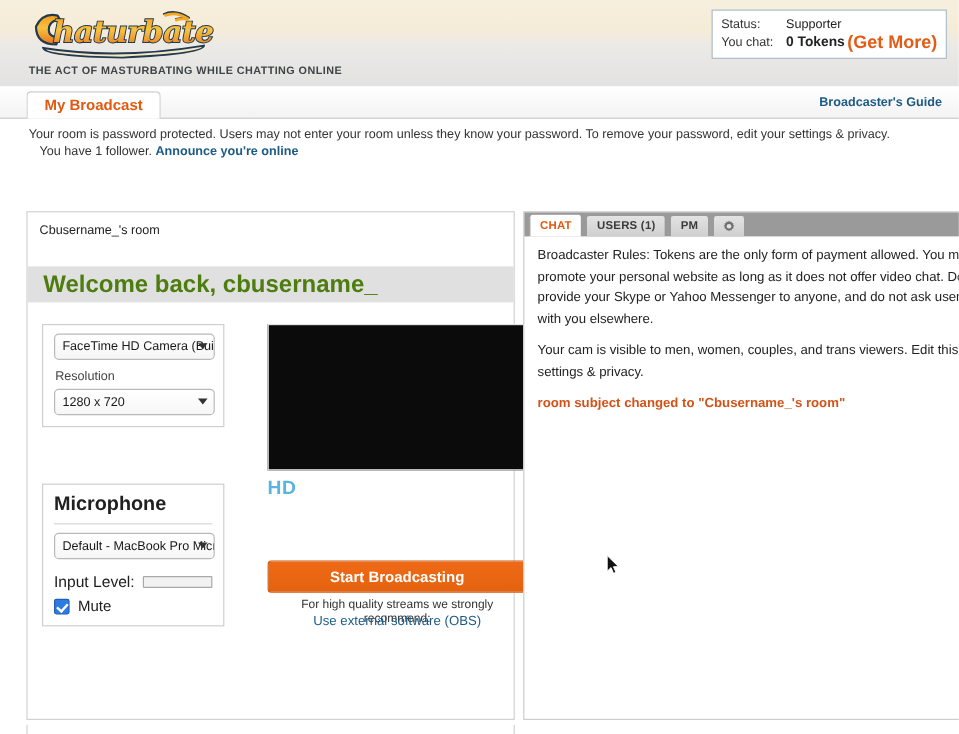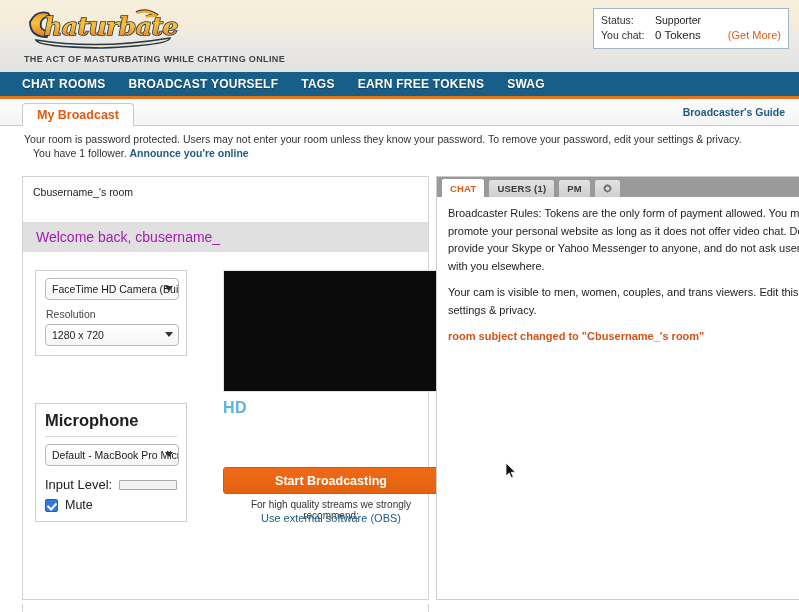--- a/index.html
+++ b/index.html
@@ -47,22 +47,22 @@
   .caret-dn {
     width:0;height:0;margin-left:5px;
     border-left:4px solid transparent;border-right:4px solid transparent;
     border-top:4px solid #cfe3ef;
   }
   .bell-ic { margin-left:auto; width:11px; height:12px; }
   .userbox-body { padding:4px 7px 5px 7px; background:#fff; }
   .ub-row { display:flex; align-items:flex-end; line-height:15px; }
   .ub-lab { width:54px; color:#333; font-size:10.5px; }
   .ub-val { color:#222; font-size:10.5px; }
-  .ub-val.big { font-weight:normal; font-size:11.5px; }
-  .ub-more { margin-left:auto; color:#e25b17; font-size:11px; cursor:pointer; }
+  .ub-val.big { font-weight:bold; font-size:11.5px; }
+  .ub-more { margin-left:auto; color:#e25b17; font-size:15px; cursor:pointer;font-weight:bold; }
 
   
   .nav {
     height:27px;
     background:linear-gradient(180deg,#1b608b 0%,#155party 0%,#15587f 100%);
     background:#175f88;
     border-bottom:3px solid #e8731d;
     display:flex; align-items:center;
     padding-left:22px;
   }
@@ -115,21 +115,21 @@
   .room-title {
     padding:9px 0 0 10px;
     font-size:10.5px; color:#222;
   }
   .welcome {
     margin-top:24px;
     height:30px;
     background:#e0e0e0;
     display:flex; align-items:center;
     padding-left:13px;
-    font-size:14px; font-weight:normal; color:#a21caf;
+    font-size:20px; font-weight:bold; color:#4d7c0f;
   }
 
   .devices {
     position:absolute; left:12px; top:93px;
     width:152px;
     border:1px solid #cfcfcf; background:#fff;
     padding:7px 9px 9px 9px;
   }
   .dev-h {
     font-size:16.5px; font-weight:bold; color:#202020;
@@ -289,27 +289,20 @@
         </div>
         <div class="ub-row">
           <span class="ub-lab">You chat:</span>
           <span class="ub-val big">0 Tokens</span>
           <span class="ub-more">(Get More)</span>
         </div>
       </div>
     </div>
   </div>
 
-  <div class="nav">
-    <a href="#">CHAT ROOMS</a>
-    <a href="#">BROADCAST YOURSELF</a>
-    <a href="#">TAGS</a>
-    <a href="#">EARN FREE TOKENS</a>
-    <a href="#">SWAG</a>
-  </div>
 
   <div class="tabstrip">
     <div class="tab-mybroadcast">My Broadcast</div>
     <div class="bguide">Broadcaster's Guide</div>
   </div>
 
   <div class="notice">
     <p>Your room is password protected. Users may not enter your room unless they know your password. To remove your password, edit your settings &amp; privacy.</p>
     <p class="ln2">
       <span>You have 1 follower.</span>

